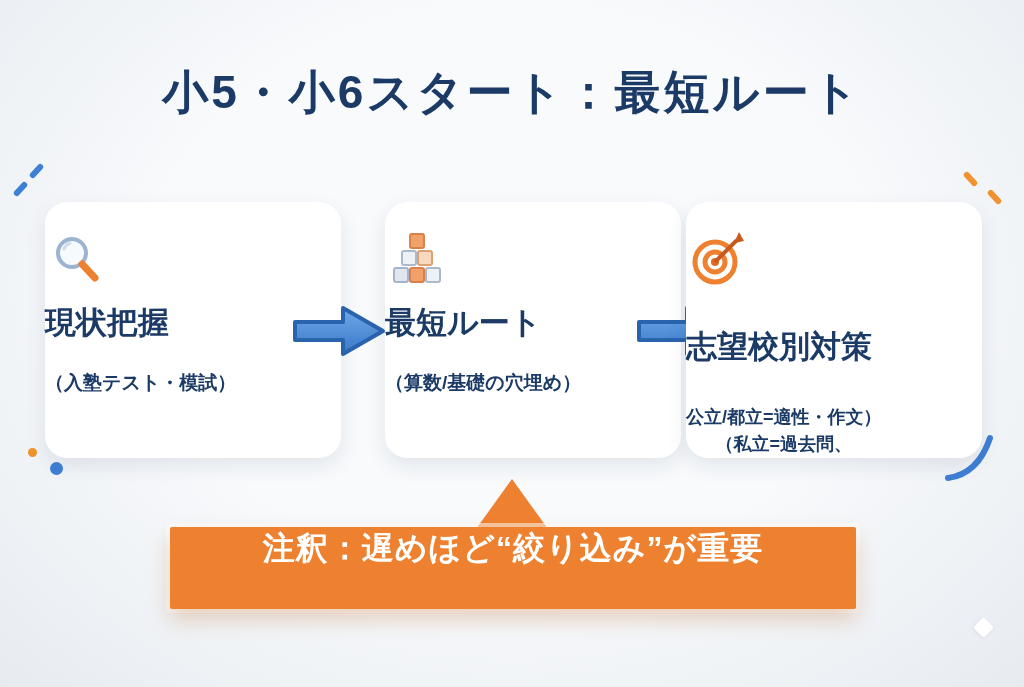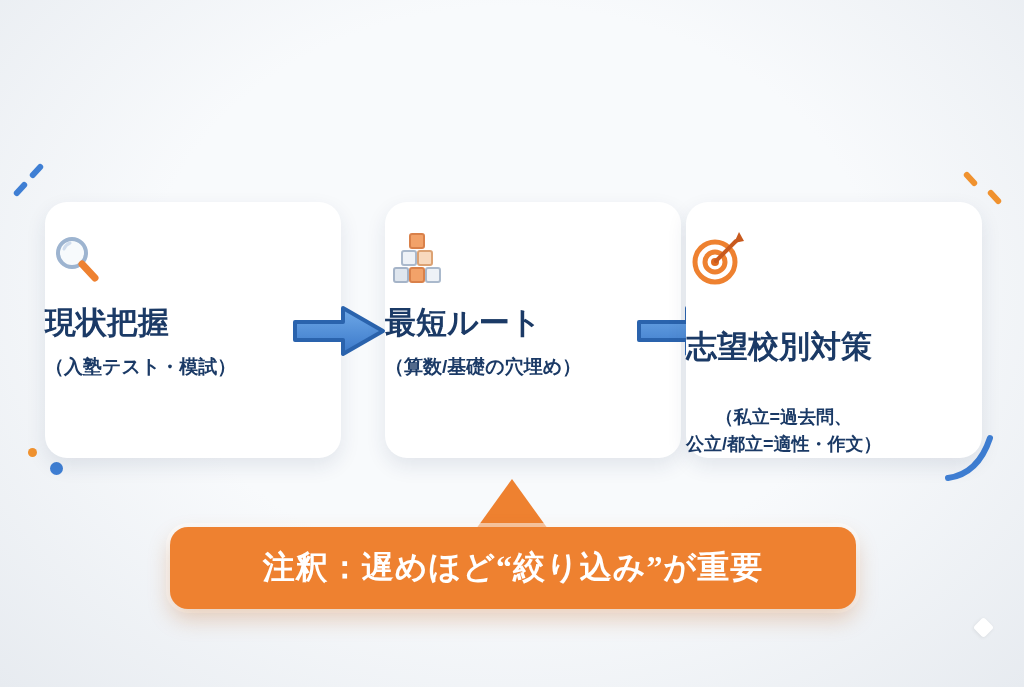--- a/index.html
+++ b/index.html
@@ -22,33 +22,32 @@
     background:#ffffff; border-radius:22px;
     box-shadow:0 8px 20px rgba(30,50,90,.10);
     display:flex; flex-direction:column; align-items:flex-start;
   }
   .card1 { left:45px; }
   .card2 { left:385px; }
   .card3 { left:686px;gap:28px; }
 
   .card .icon { margin-top:24px; height:68px; display:flex; align-items:center; justify-content:center; }
   .card .label { margin-top:8px; font-size:31px; font-weight:bold; color:#1b3a66; white-space:nowrap; }
-  .card .sub { margin-top:10px; font-size:19px; font-weight:bold; color:#1b3a66; white-space:nowrap; }
+  .card .sub { margin-top:26px; font-size:19px; font-weight:bold; color:#1b3a66; white-space:nowrap; }
   .card3 .sub { margin-top:8px; font-size:18px; line-height:1.5; text-align:center; }
 
   .arrow { position:absolute; top:299px; }
   .arrow1 { left:291px; }
   .arrow2 { left:635px; }
 
   .note {
     position:absolute; left:170px; top:527px; width:686px; height:82px;
-    background:#ee8130; border-radius:18px;
-    display:flex; align-items:center; justify-content:center;
+    background:#ee8130; border-radius:2px;
+    display:flex; justify-content:center;
     box-shadow:0 10px 22px rgba(190,95,20,.28), 0 0 0 4px rgba(255,255,255,.55);
-    font-family:Liberation Serif, serif;
   }
   .note-text { color:#ffffff; font-size:32px; font-weight:bold; letter-spacing:1px; white-space:nowrap; }
   .note-pointer {
     position:absolute; left:476px; top:479px; width:0; height:0;
     border-left:36px solid transparent; border-right:36px solid transparent;
     border-bottom:50px solid #ee8130;
   }
 
   .deco-bar { position:absolute; width:17px; height:6px; border-radius:3px; }
   .deco-blue { background:#3f7fd4; }
@@ -59,20 +58,21 @@
   .diamond {
     position:absolute; width:15px; height:15px; background:#ffffff;
     transform:rotate(45deg); border-radius:3px; box-shadow:0 1px 4px rgba(0,0,0,.08);
   }
 </style>
 </head>
 <body>
 
 <div class="stage">
 
+  <h1 class="title">小5・小6スタート：最短ルート</h1>
 
   <span class="deco-bar deco-blue" style="left:28px; top:168px; transform:rotate(-48deg);"></span>
   <span class="deco-bar deco-blue" style="left:12px; top:186px; transform:rotate(-48deg);"></span>
   <span class="deco-bar deco-orange" style="left:962px; top:176px; transform:rotate(48deg);"></span>
   <span class="deco-bar deco-orange" style="left:986px; top:194px; transform:rotate(48deg);"></span>
   <span class="dot dot-orange" style="left:28px; top:448px;"></span>
   <span class="dot dot-blue" style="left:50px; top:462px;"></span>
   <svg style="position:absolute; left:942px; top:430px;" width="56" height="56" viewBox="0 0 56 56">
     <path d="M6,48 Q36,44 48,8" fill="none" stroke="#3f7fd4" stroke-width="6" stroke-linecap="round"></path>
   </svg>
@@ -130,22 +130,22 @@
       <svg width="64" height="64" viewBox="0 0 64 64">
         <circle cx="29" cy="36" r="20" fill="#ffffff" stroke="#ee8130" stroke-width="5"></circle>
         <circle cx="29" cy="36" r="10" fill="#ffffff" stroke="#ee8130" stroke-width="5"></circle>
         <circle cx="29" cy="36" r="4" fill="#e06b1f"></circle>
         <line x1="30" y1="35" x2="50" y2="15" stroke="#c85a1e" stroke-width="4" stroke-linecap="round"></line>
         <path d="M48,17 L58,15 L53,6 Z" fill="#c85a1e"></path>
       </svg>
     </div>
     <div class="label">志望校別対策</div>
     <div class="sub">
+      <div>公立/都立=適性・作文）</div>
       <div>（私立=過去問、</div>
-      <div>公立/都立=適性・作文）</div>
     </div>
   </div>
 
   <div class="note-pointer"></div>
   <div class="note">
     <span class="note-text">注釈：遅めほど“絞り込み”が重要</span>
   </div>
 
 </div>
 

